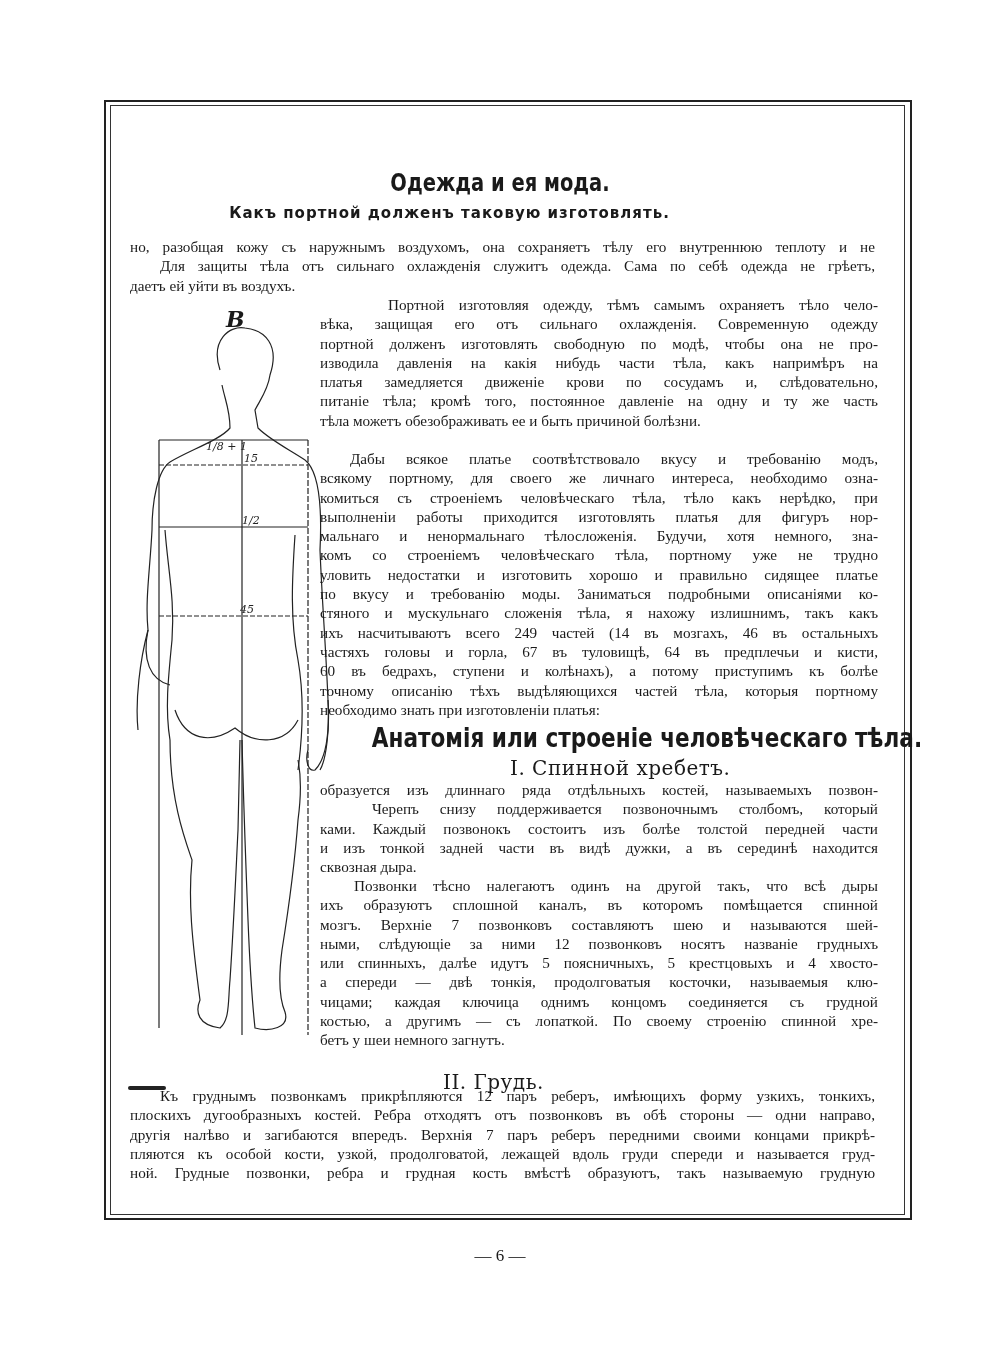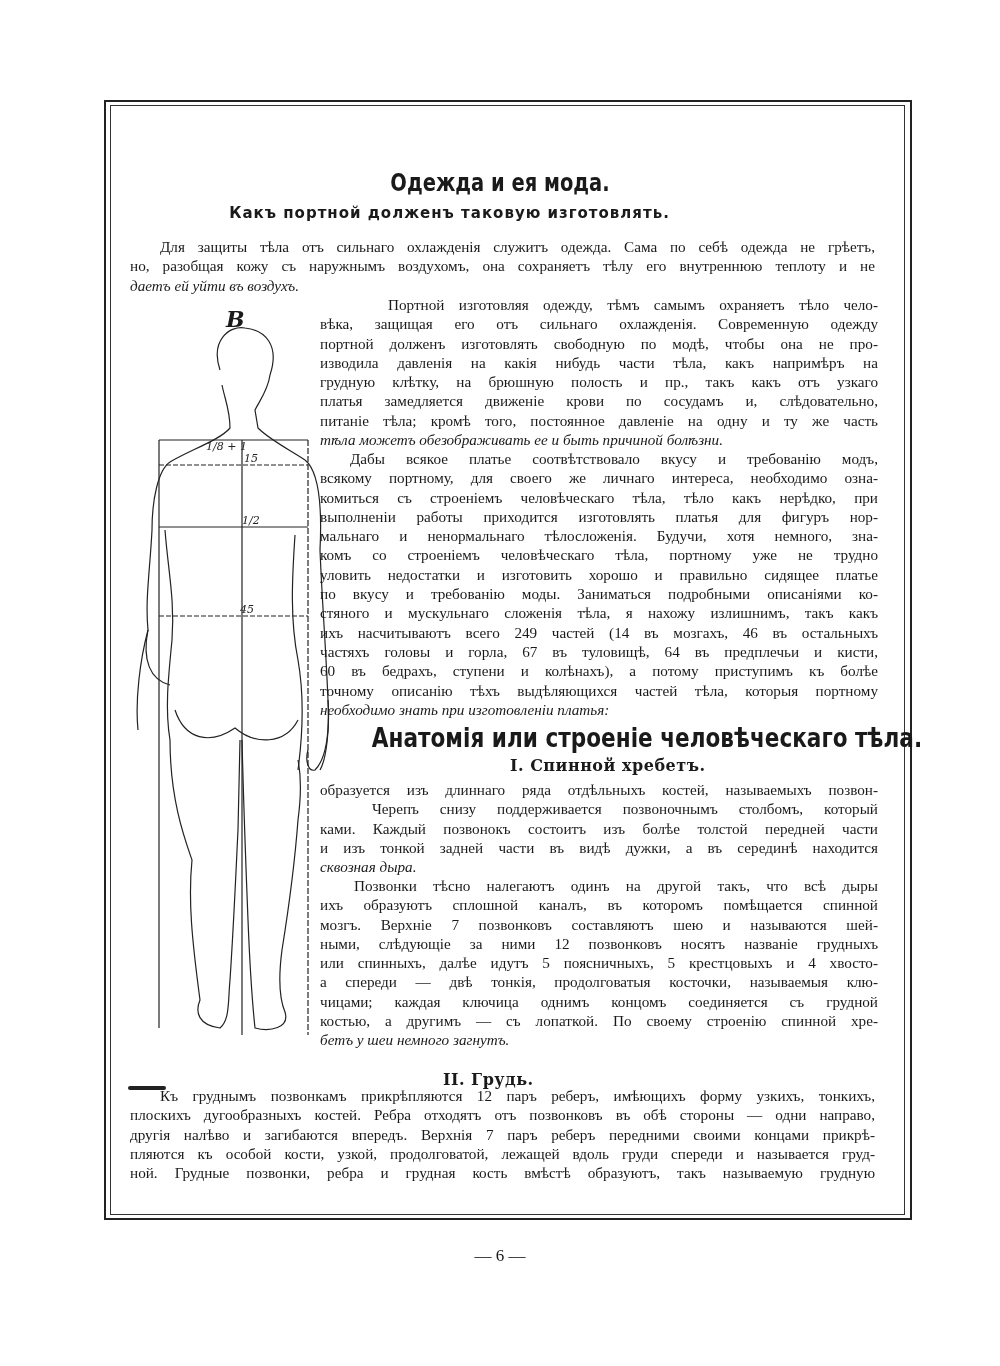--- a/index.html
+++ b/index.html
@@ -9,45 +9,45 @@
                  border: 2px solid #222; box-sizing: border-box; }
   .frame-inner { position: absolute; left: 110px; top: 105px; width: 795px; height: 1110px;
                  border: 1px solid #333; box-sizing: border-box; }
   .title { position: absolute; left: 0; width: 1000px; top: 168px; text-align: center;
            font-family: "DejaVu Sans", sans-serif; font-weight: bold; font-size: 25px;
            transform: scaleX(0.78); letter-spacing: 0px; }
   .subtitle { position: absolute; left: 0; width: 899px; top: 204px; text-align: center;
               font-family: "DejaVu Sans", sans-serif; font-weight: bold; font-size: 15px; letter-spacing: 1px; }
   .para { position: absolute; font-size: 15.2px; line-height: 19.3px; text-align: justify; margin: 0; }
   .para .line { display: block; text-align: justify; text-align-last: justify; white-space: nowrap; }
-  .para .line.last { text-align-last: left; font-style: italic; }
+  .para .line.last { text-align-last: left; }
   .p-intro { left: 130px; top: 237px; width: 745px; }
   .p-right { left: 320px; width: 558px; }
   .h2 { position: absolute; left: 316px; width: 558px; top: 722px; text-align: center;
         font-family: "DejaVu Sans", sans-serif; font-weight: bold; font-size: 27px;
         transform: scaleX(0.8); white-space: nowrap; }
-  .h3 { position: absolute; font-family: "DejaVu Serif", serif; font-weight: bold; font-size: 16px; letter-spacing: 0.5px; }
+  .h3 { position: absolute; font-family: "DejaVu Serif", serif; font-weight: normal; font-size: 20px; letter-spacing: 0.5px; }
   .fig { position: absolute; left: 130px; top: 300px; width: 205px; height: 745px; }
   .fig-label { position: absolute; left: 226px; top: 306px; font-family: "DejaVu Serif", serif;
                font-weight: bold; font-style: italic; font-size: 22px; }
   .page-num { position: absolute; left: 0; width: 1000px; top: 1246px; text-align: center; font-size: 17px; }
   .ink-mark { position: absolute; left: 128px; top: 1086px; width: 38px; height: 4px; background: #222; border-radius: 2px; }
 </style>
 </head>
 <body>
 
 <div class="frame-outer"></div>
 <div class="frame-inner"></div>
 
 <div class="title">Одежда и ея мода.</div>
 <div class="subtitle">Какъ портной долженъ таковую изготовлять.</div>
 
 <div class="para p-intro">
+  <span class="line">но, разобщая кожу съ наружнымъ воздухомъ, она сохраняетъ тѣлу его внутреннюю теплоту и не</span>
   <span class="line" style="text-indent:30px">Для защиты тѣла отъ сильнаго охлажденія служитъ одежда. Сама по себѣ одежда не грѣетъ,</span>
-  <span class="line">но, разобщая кожу съ наружнымъ воздухомъ, она сохраняетъ тѣлу его внутреннюю теплоту и не</span>
   <span class="line last">даетъ ей уйти въ воздухъ.</span>
 </div>
 
 <div class="fig-label">B</div>
 
 <svg class="fig" viewBox="0 0 205 745" xmlns="http://www.w3.org/2000/svg">
   <g fill="none" stroke="#222" stroke-width="1.2">
 
     <line x1="29" y1="140" x2="29" y2="728"></line>
     <line x1="112" y1="140" x2="112" y2="735"></line>
@@ -79,21 +79,20 @@
     <text x="112" y="224">1/2</text>
     <text x="110" y="313">45</text>
   </g>
 </svg>
 
 <div class="para p-right" style="top:295px">
   <span class="line" style="text-indent:68px">Портной изготовляя одежду, тѣмъ самымъ охраняетъ тѣло чело-</span>
   <span class="line">вѣка, защищая его отъ сильнаго охлажденія. Современную одежду</span>
   <span class="line">портной долженъ изготовлять свободную по модѣ, чтобы она не про-</span>
   <span class="line">изводила давленія на какія нибудь части тѣла, какъ напримѣръ на</span>
-  <span class="line">грудную клѣтку, на брюшную полость и пр., такъ какъ отъ узкаго</span>
   <span class="line">платья замедляется движеніе крови по сосудамъ и, слѣдовательно,</span>
   <span class="line">питаніе тѣла; кромѣ того, постоянное давленіе на одну и ту же часть</span>
   <span class="line last">тѣла можетъ обезображивать ее и быть причиной болѣзни.</span>
 </div>
 
 <div class="para p-right" style="top:449px">
   <span class="line" style="text-indent:30px">Дабы всякое платье соотвѣтствовало вкусу и требованію модъ,</span>
   <span class="line">всякому портному, для своего же личнаго интереса, необходимо озна-</span>
   <span class="line">комиться съ строеніемъ человѣческаго тѣла, тѣло какъ нерѣдко, при</span>
   <span class="line">выполненіи работы приходится изготовлять платья для фигуръ нор-</span>

